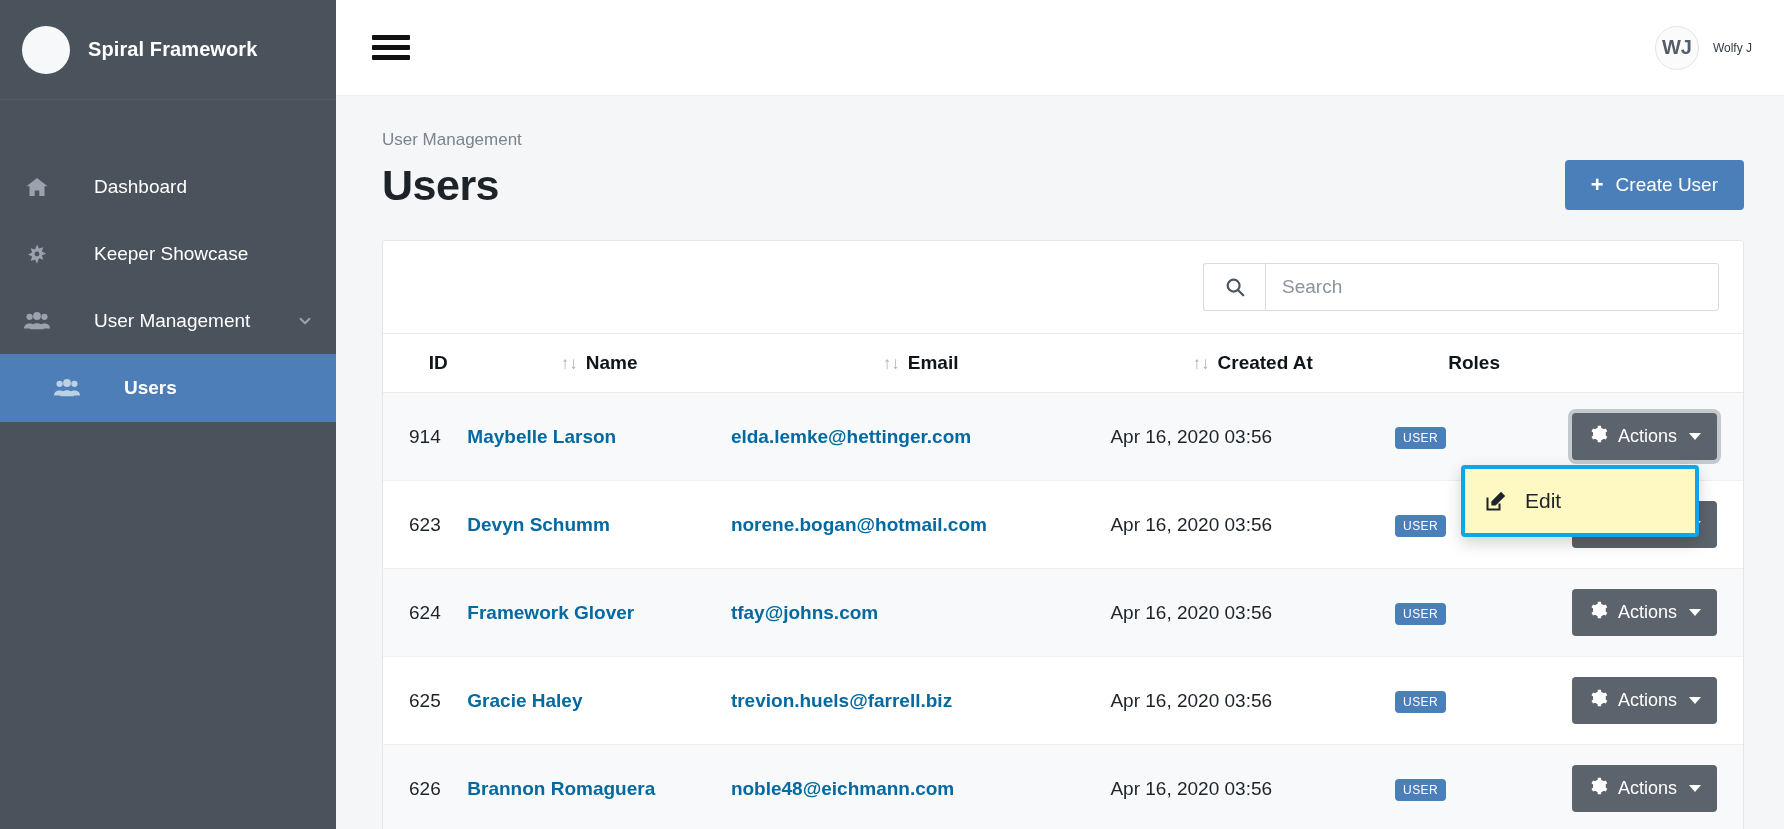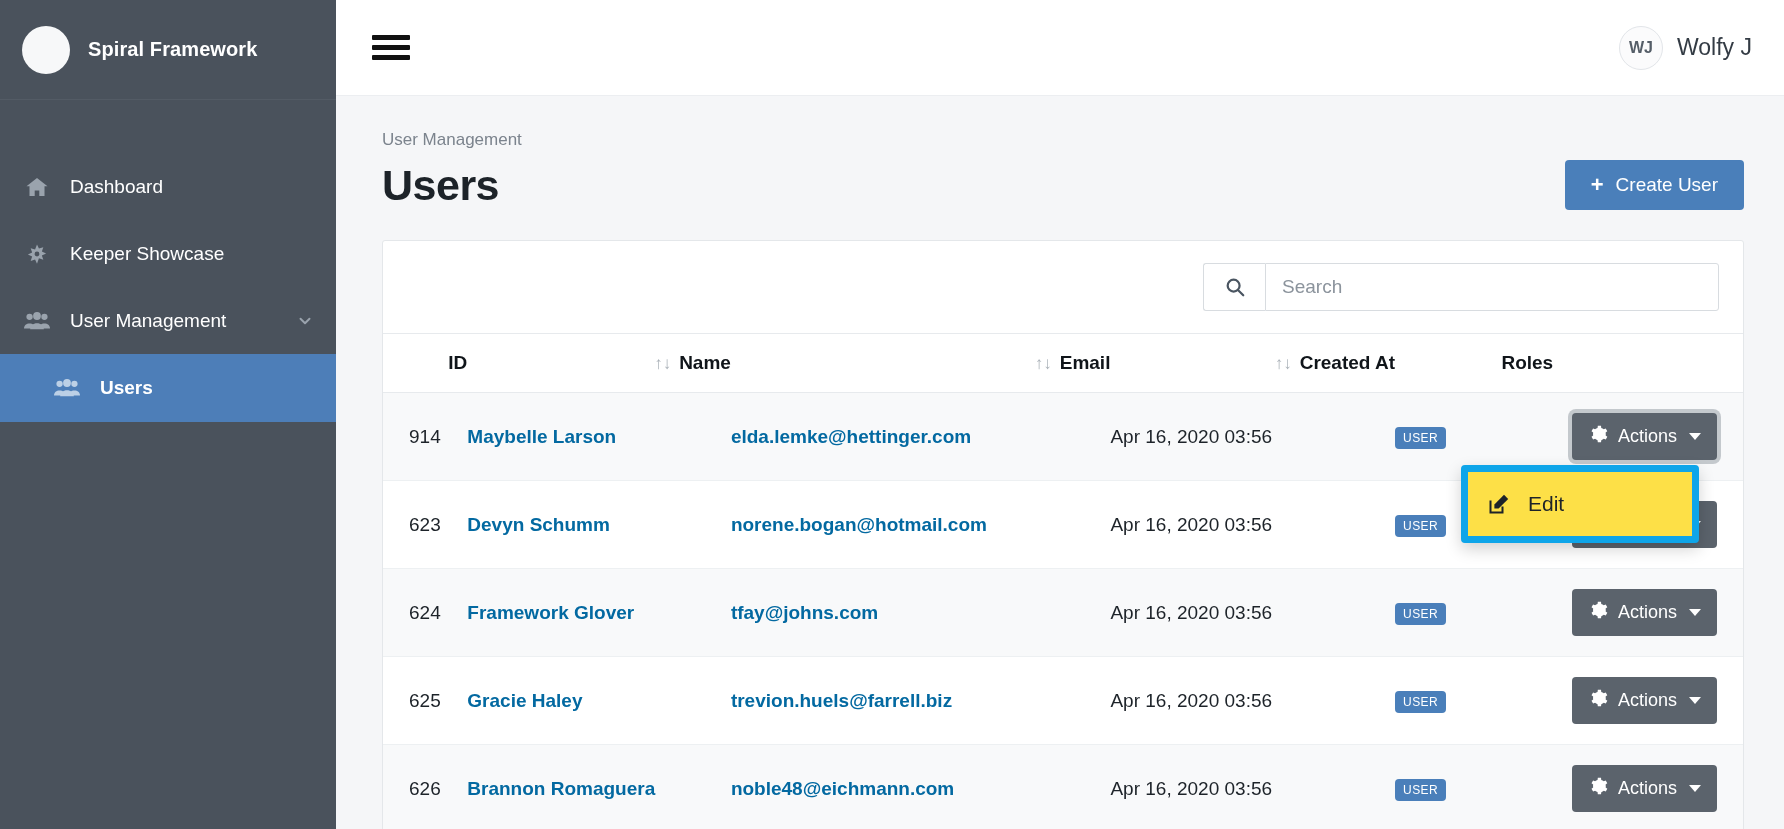--- a/index.html
+++ b/index.html
@@ -33,21 +33,21 @@
   .nav-item {
     display: flex; align-items: center; gap: 18px;
     height: 67px; padding-left: 22px; padding-right: 22px;
     color: #ffffff; font-size: 19px; cursor: pointer; position: relative;
   }
   .nav-item .nav-icon {
     width: 30px; flex: 0 0 30px; display: flex;
     align-items: center; justify-content: center;
     color: #9aa3ad;
   }
-  .nav-item .nav-label { flex: 1 1 auto; }
+  .nav-item .nav-label { flex: 1 1 auto; margin-left: 24px; }
   .nav-item .chev { color: #9aa3ad; display: flex; align-items: center; }
   .nav-sub {
     padding-left: 52px; height: 68px; font-weight: 600;
     background: #4d7eb8; gap: 18px;
   }
   .nav-sub .nav-icon { color: #bcd0e6; }
 
   
   #main { flex: 1 1 auto; height: 829px; display: flex; flex-direction: column; background: #f5f6f8; }
 
@@ -59,23 +59,23 @@
   .hamburger { width: 40px; cursor: pointer; padding: 4px 0; }
   .hamburger span {
     display: block; height: 5px; background: #111; border-radius: 1px;
     margin: 5px 0; width: 38px;
   }
   .userbox { display: flex; align-items: center; gap: 14px; cursor: pointer; }
   .avatar {
     width: 44px; height: 44px; border-radius: 50%;
     border: 1px solid #e2e5e9; background: #fbfbfc;
     display: flex; align-items: center; justify-content: center;
-    font-size: 16px; font-weight: 700; color: #555e68;
-  }
-  .username { font-size: 23px; color: #333b44; }
+    font-size: 20px; font-weight: 700; color: #555e68;
+  }
+  .username { font-size: 12px; color: #333b44; }
 
   .content { flex: 1 1 auto; padding: 34px 40px 0 46px; overflow: hidden; }
   .breadcrumb { font-size: 17px; color: #7b838d; margin-bottom: 10px; }
   .title-row { display: flex; align-items: center; justify-content: space-between; margin-bottom: 30px; }
   .page-title { font-size: 43px; font-weight: 700; color: #1d2329; letter-spacing: -.5px; }
   .btn-create {
     background: #4a7fba; color: #fff; border: none; border-radius: 4px;
     padding: 14px 26px; font-size: 19px; font-family: inherit;
     display: flex; align-items: center; gap: 12px; cursor: pointer;
   }
@@ -98,21 +98,21 @@
   }
   .search-input {
     flex: 1 1 auto; border: 1px solid #d8dce0; border-radius: 0 3px 3px 0;
     font-size: 19px; padding: 12px 16px; color: #333; outline: none;
     font-family: inherit; background: #fff;
   }
   .search-input::placeholder { color: #8b939c; }
 
   table { width: 100%; border-collapse: collapse; table-layout: fixed; }
   thead th {
-    text-align: right; font-size: 19px; font-weight: 700; color: #10151a;
+    text-align: center; font-size: 19px; font-weight: 700; color: #10151a;
     padding: 18px 0 18px 0; border-bottom: 1px solid #e7eaed; background: #fff;
   }
   .sort-ic { color: #aab1b8; font-weight: 400; margin-right: 8px; font-size: 17px; }
   tbody td {
     font-size: 19px; padding: 20px 0; border-bottom: 1px solid #edf0f2;
     color: #1d2329; vertical-align: middle;
   }
   tbody tr.alt td { background: #f8f9fa; }
   .col-id    { width: 80px;  padding-left: 26px !important; }
   .col-name  { width: 250px; }
@@ -134,22 +134,22 @@
   }
   .btn-actions.focused { box-shadow: 0 0 0 4px rgba(134,142,150,.45); }
   .caret {
     width: 0; height: 0; border-left: 6px solid transparent;
     border-right: 6px solid transparent; border-top: 7px solid #fff;
     margin-left: 2px;
   }
 
   
   .dropdown {
-    position: absolute; width: 238px; background: #fde047;
-    border: 7px solid #0ea5e9; border-radius: 4px;
+    position: absolute; width: 238px; background: #fef9c3;
+    border: 4px solid #0ea5e9; border-radius: 4px;
     box-shadow: 0 6px 16px rgba(0,0,0,.18); padding: 10px 0; z-index: 50;
   }
   .dd-item {
     display: flex; align-items: center; gap: 16px;
     padding: 10px 18px; font-size: 21px; cursor: pointer; color: #1d2329;
   }
   .dd-item .dd-ic { width: 26px; display: flex; justify-content: center; }
   .dd-item.danger, .dd-item.danger .dd-ic { color: #dc3545; }
 </style>
 </head>

